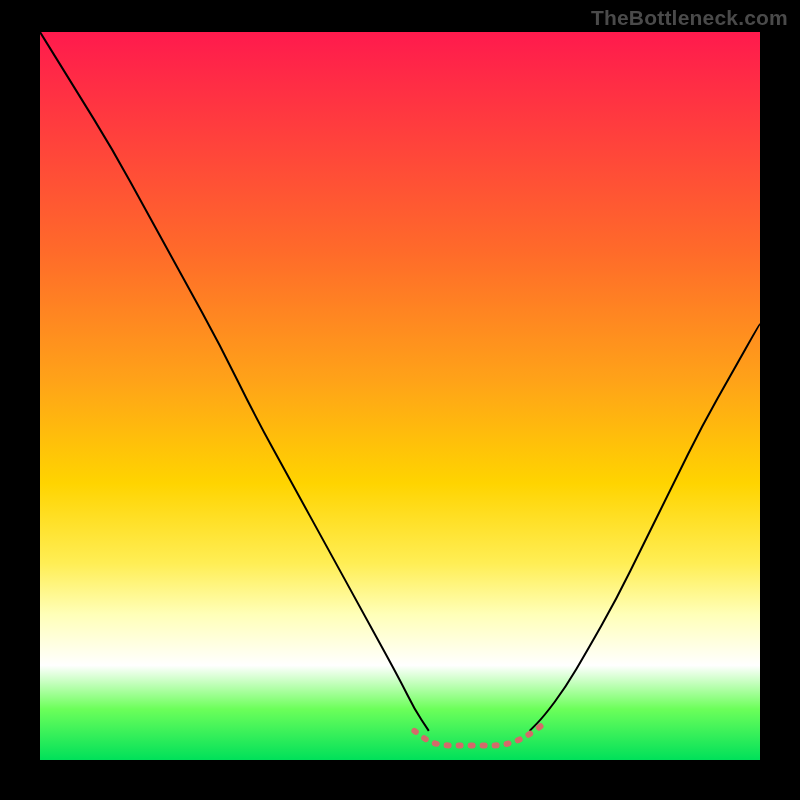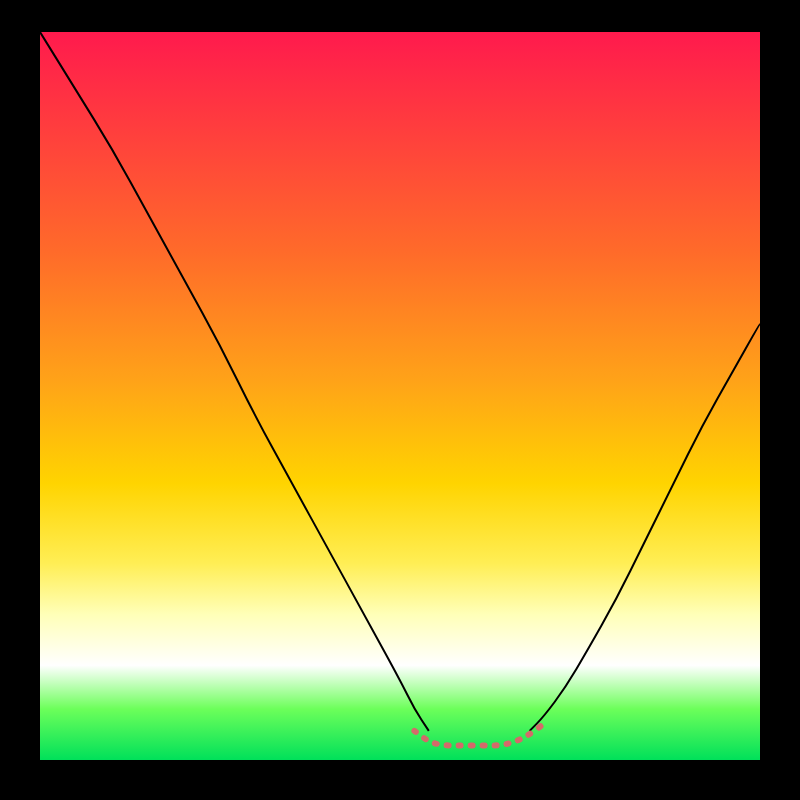--- a/index.html
+++ b/index.html
@@ -53,20 +53,21 @@
     position: absolute;
     inset: 0;
     width: 100%;
     height: 100%;
   }
 </style>
 </head>
 <body>
 
 <div class="frame">
+  <div class="watermark">TheBottleneck.com</div>
   <div class="plot">
     <svg class="curve" viewBox="0 0 720 728" preserveAspectRatio="none">
 
     <path d="M 0 0 Q 0 0 18 29.120000000000005 Q 36 58.24000000000001 54 87.36000000000001 Q 72 116.48000000000002 90 149.24 Q 108 182 126 214.76 Q 144 247.51999999999998 162 280.28 Q 180 313.04 198 349.44000000000005 Q 216 385.84000000000003 234 418.6 Q 251.99999999999997 451.36 270 484.12 Q 288 516.88 306 549.64 Q 324 582.4 342 615.16 Q 360 647.92 367.20000000000005 662.48 Q 374.40000000000003 677.04 381.6 687.96 T 388.8 698.88" fill="none" stroke="#000000" stroke-width="2"></path>
         <path d="M 489.6 698.88 Q 489.6 698.88 496.79999999999995 691.6 Q 503.99999999999994 684.32 514.8 669.76 Q 525.6 655.2 536.4000000000001 637 Q 547.2 618.8 561.6 593.3199999999999 Q 576 567.84 590.4 538.72 Q 604.8 509.6 619.2 480.48 Q 633.6 451.36 648 422.24 Q 662.4 393.12 676.8 367.64 Q 691.1999999999999 342.15999999999997 705.5999999999999 316.67999999999995 T 720 291.2" fill="none" stroke="#000000" stroke-width="2"></path>
         <path d="M 374.40000000000003 698.88 Q 374.40000000000003 698.88 381.6 704.3399999999999 Q 388.8 709.8 396 711.62 Q 403.20000000000005 713.44 410.4 713.44 Q 417.59999999999997 713.44 424.79999999999995 713.44 Q 432 713.44 439.2 713.44 Q 446.4 713.44 453.6 713.44 Q 460.8 713.44 468 711.62 Q 475.20000000000005 709.8 482.40000000000003 706.16 Q 489.6 702.52 496.79999999999995 697.06 T 503.99999999999994 691.6" fill="none" stroke="#d46a6a" stroke-width="6" stroke-linecap="round" stroke-dasharray="2 10"></path>
       </svg>
   </div>
 </div>
 

